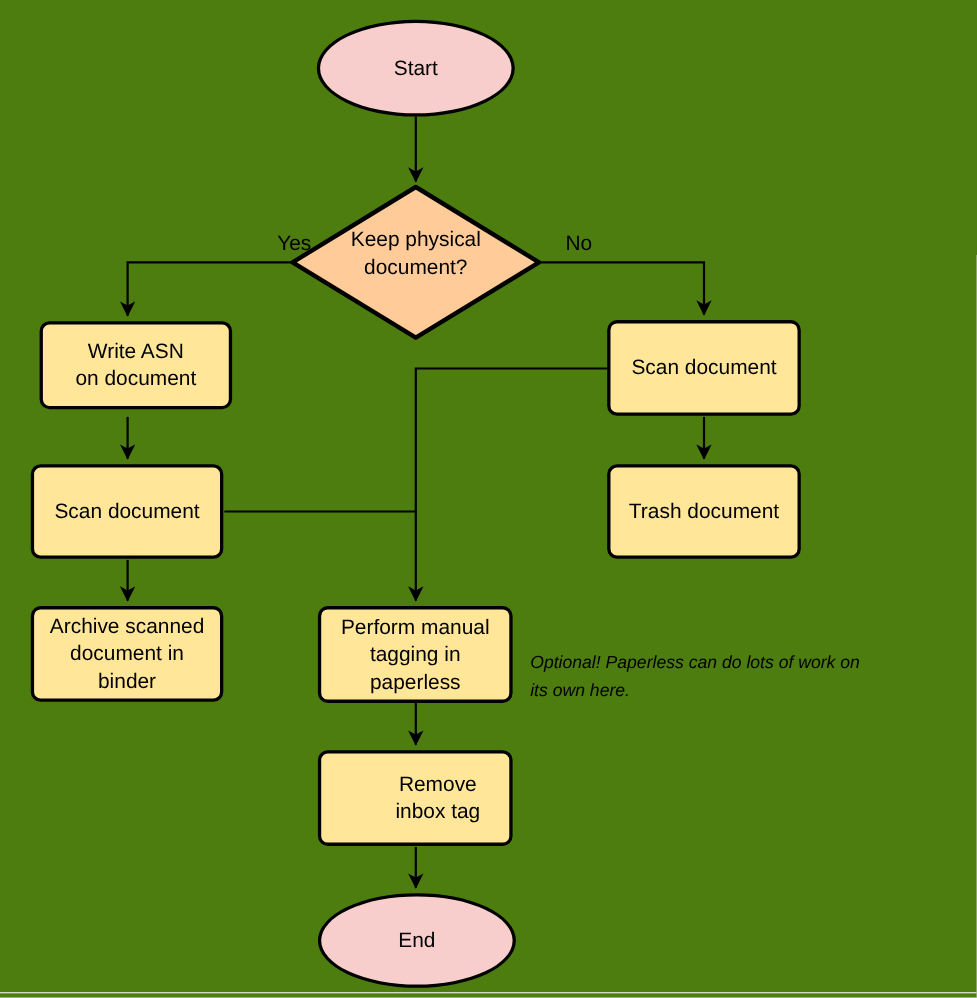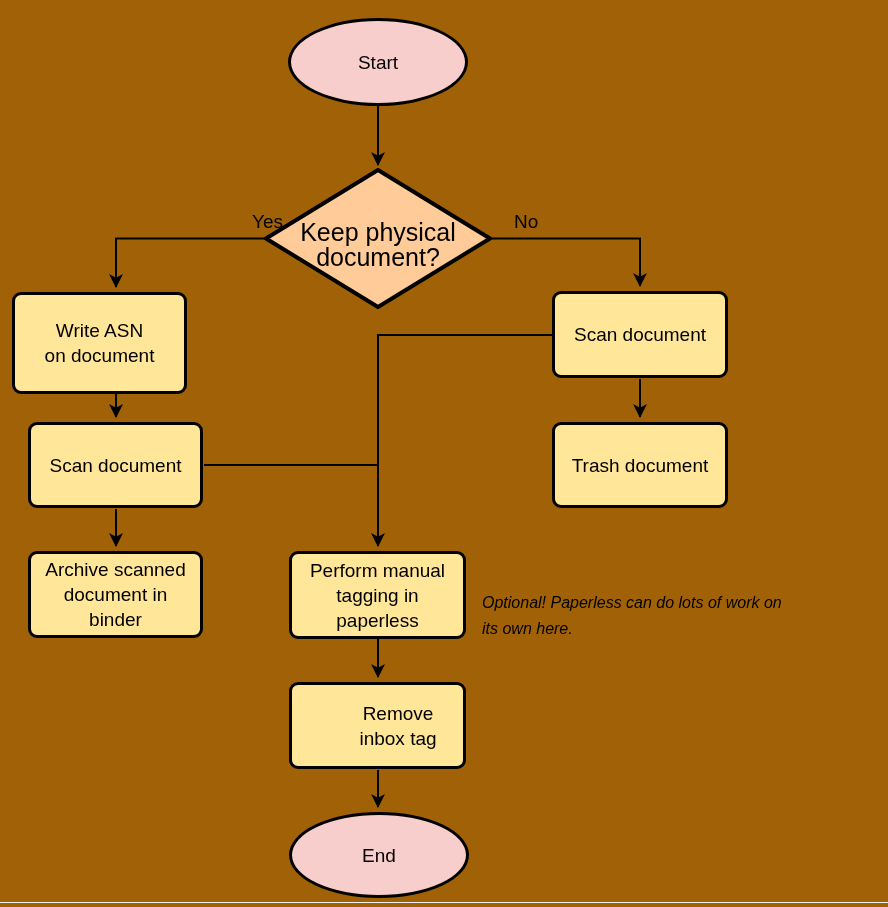--- a/index.html
+++ b/index.html
@@ -1,20 +1,20 @@
 <!DOCTYPE html>
 <html style="--terminal-fill: #f8cecc; --decision-fill: #ffcc99; --process-fill: #ffe699; --stroke: #000000;"><head>
 <meta charset="utf-8">
 <style>
   html, body { margin: 0; padding: 0; background: #ffffff; }
   .canvas {
     position: relative;
     width: 888px;
     height: 907px;
-    background: #a16207;
+    background: #4d7c0f;
     font-family: "Liberation Sans", sans-serif;
     color: #000;
     overflow: hidden;
   }
   .edges-svg {
     position: absolute;
     left: 0; top: 0;
     width: 888px; height: 907px;
   }
   .edge {
@@ -39,24 +39,24 @@
     border-radius: 9px;
   }
   .terminal {
     background: var(--terminal-fill, #f8cecc);
     border: 3px solid var(--stroke, #000);
     border-radius: 50%;
   }
   .decision-label {
     position: absolute;
     display: flex;
-    align-items: flex-end;
+    align-items: flex-start;
     justify-content: center;
     text-align: center;
-    font-size: 25px;
+    font-size: 19px;
     line-height: 25px;
     white-space: pre-line;
   }
   .edge-label {
     position: absolute;
     font-size: 19px;
     line-height: 22px;
   }
   .annotation {
     position: absolute;
@@ -66,21 +66,21 @@
     white-space: pre-line;
   }
   .bottom-divider {
     position: absolute;
     left: 0; right: 0; top: 902px;
     border-top: 1px solid #f0f0f0;
   }
 
   
   #node-start        { left: 288px; top: 18px;  width: 180px; height: 88px; }
-  #node-write-asn    { left: 12px;  top: 292px; width: 175px; height: 102px; align-items: center; }
+  #node-write-asn    { left: 36px;  top: 292px; width: 175px; height: 80px; align-items: center; }
   #node-scan-left    { left: 28px;  top: 422px; width: 175px; height: 86px; }
   #node-archive      { left: 28px;  top: 551px; width: 175px; height: 87px; }
   #node-scan-right   { left: 552px; top: 291px; width: 176px; height: 87px; }
   #node-trash        { left: 552px; top: 422px; width: 176px; height: 86px; }
   #node-tagging      { left: 289px; top: 551px; width: 177px; height: 88px; }
   #node-remove-inbox { left: 289px; top: 682px; width: 177px; height: 87px; padding-left: 41px; }
   #node-end          { left: 289px; top: 812px; width: 180px; height: 86px; }
   #decision-label    { left: 276px; top: 206px; width: 204px; height: 64px; }
   #label-yes         { left: 212px; top: 211px; margin-left: 40px; }
   #label-no          { left: 514px; top: 211px; }

